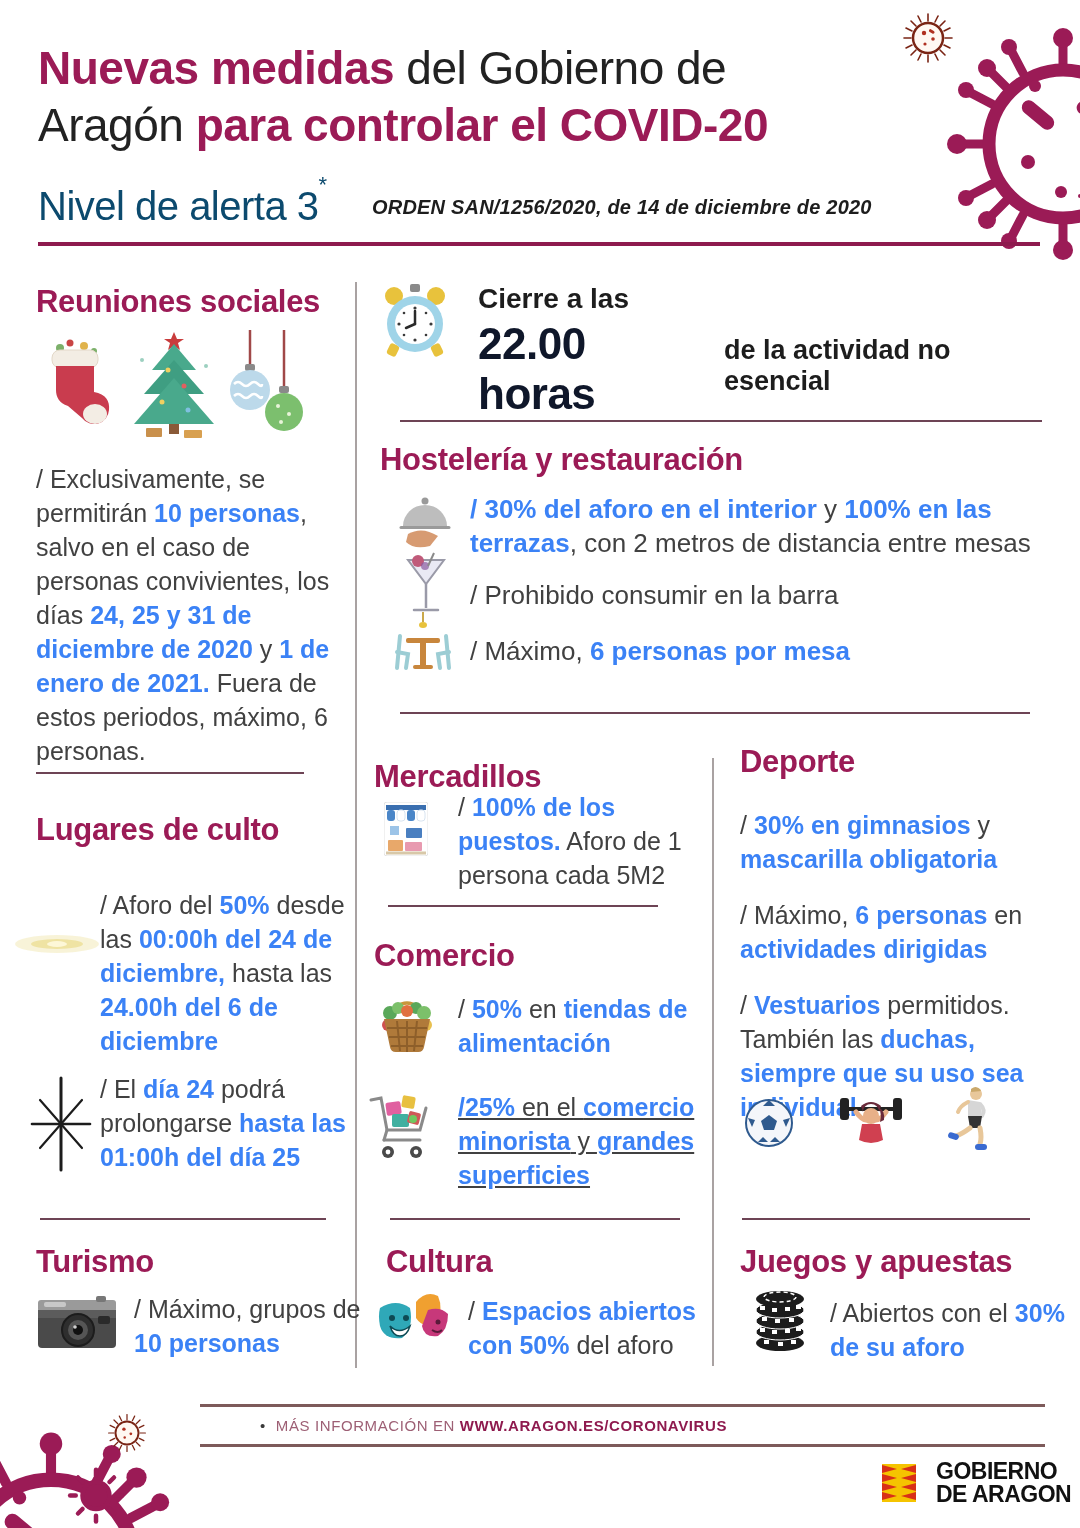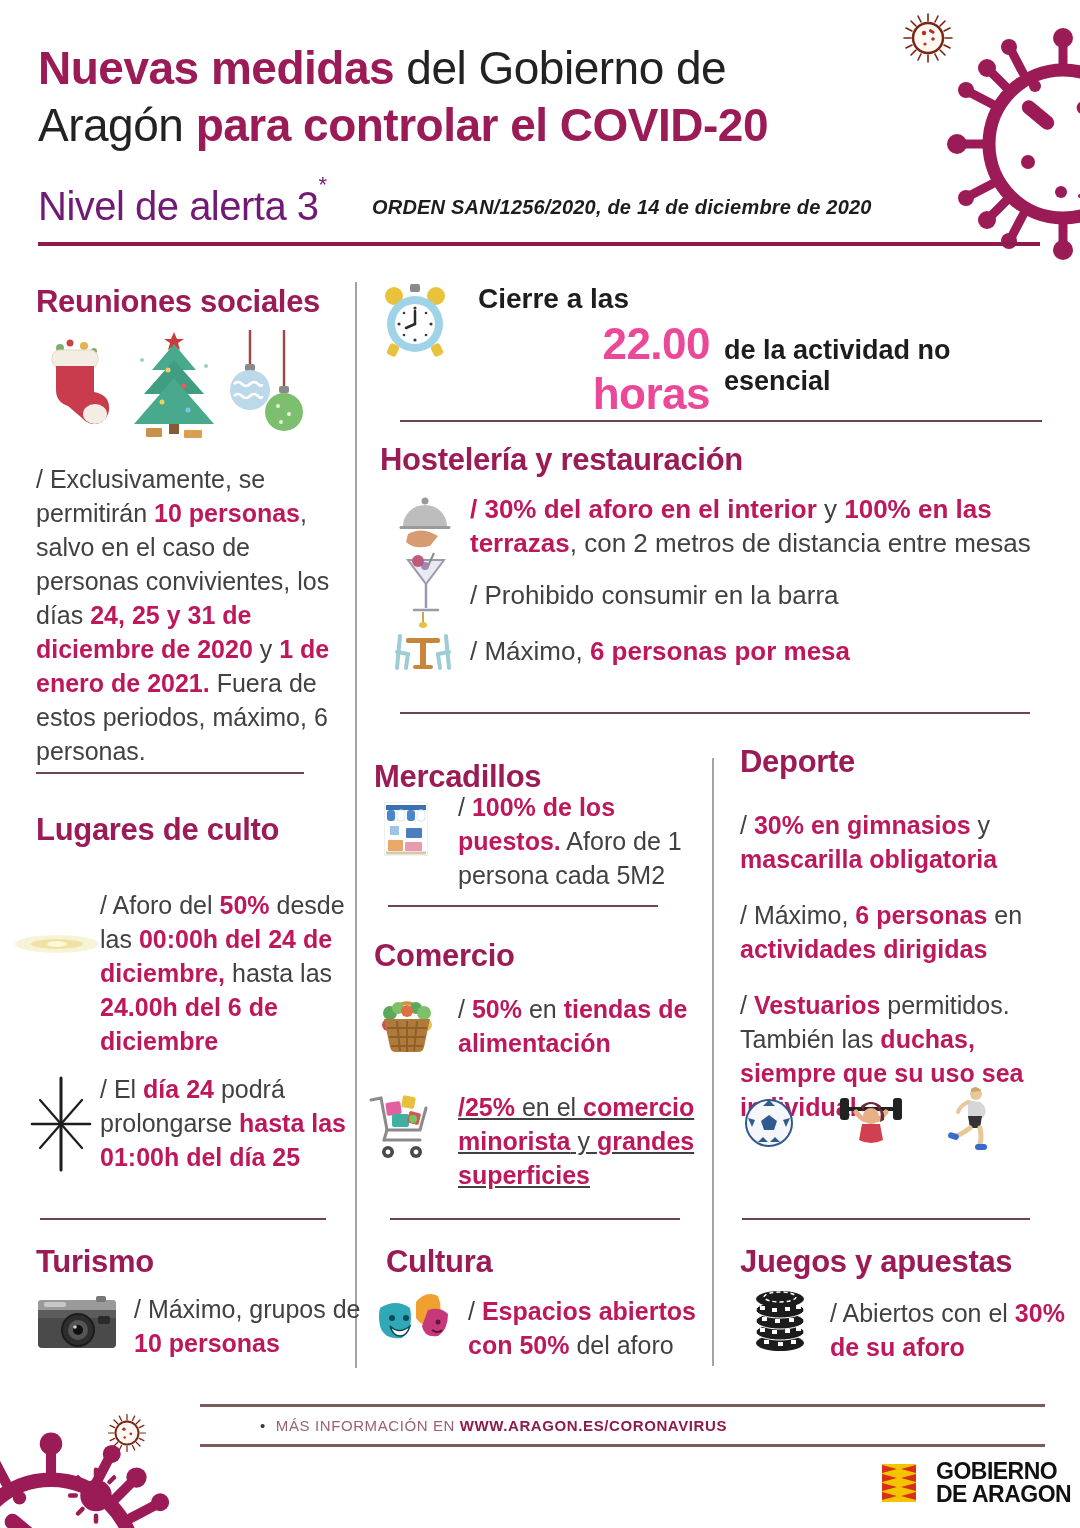--- a/index.html
+++ b/index.html
@@ -5,31 +5,31 @@
   * { margin:0; padding:0; box-sizing:border-box; }
   html,body { background:#e9e9e9; }
   .page {
     position:relative; width:1080px; height:1528px; margin:0 auto;
     background:#ffffff; overflow:hidden;
     font-family:"Liberation Sans", sans-serif; color:#3d3d3d;
   }
   .abs { position:absolute; }
   .sec-title { font-size:31px; font-weight:bold; color:#9b1b56; letter-spacing:-0.3px; }
   .body-txt { font-size:25px; line-height:34px; color:#414141; }
-  .body-txt .b { font-weight:bold; color:#be185d; }
+  .body-txt .b { font-weight:bold; color:#3b82f6; }
   .hr { background:#6d4455; height:2px; }
   .vr { background:#a9a2a2; width:2px; }
   .title { font-size:46px; line-height:57px; font-weight:normal; color:#222; letter-spacing:-0.5px; }
   .title .b { font-weight:bold; }
   .title .a { color:#9b1b56; font-weight:bold; }
-  .alert { font-size:40px; color:#701a75; letter-spacing:-0.5px; }
+  .alert { font-size:40px; color:#0c4a6e; letter-spacing:-0.5px; }
   .alert sup { font-size:22px; vertical-align:28px; }
   .orden { font-size:20px; font-style:italic; font-weight:bold; color:#1d1d1d; letter-spacing:0.2px; }
   .cierre-l1 { font-size:28px; font-weight:bold; color:#1d1d1d; }
-  .cierre-big { font-size:44px; font-weight:bold; color:#ec4899; letter-spacing:-0.5px;text-align:right; }
+  .cierre-big { font-size:44px; font-weight:bold; color:#0f172a; letter-spacing:-0.5px; }
   .cierre-rest { font-size:27px; font-weight:bold; color:#1d1d1d; }
   .footer-info { font-size:15px; letter-spacing:0.6px; color:#9d5f74;margin-left:32px; }
   .footer-info .url { font-weight:bold; color:#8e1a4e; }
   .logo-txt { font-size:23px; line-height:23px; font-weight:bold; color:#111; letter-spacing:-0.5px; }
 </style>
 </head>
 <body>
 
 <div class="page">
 

